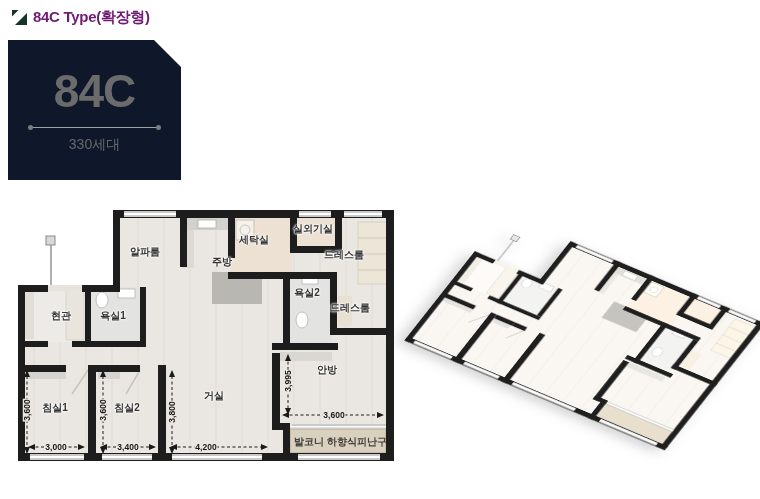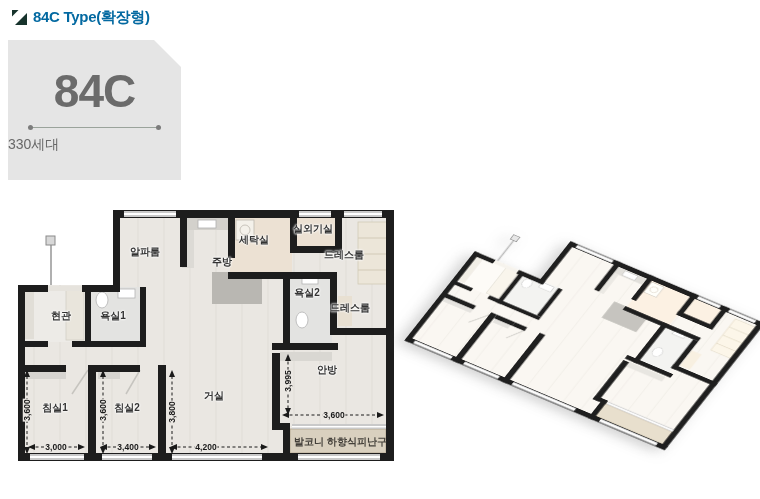--- a/index.html
+++ b/index.html
@@ -1,29 +1,29 @@
 <!DOCTYPE html>
 <html><head>
 <meta charset="utf-8">
 <style>
   html,body{margin:0;padding:0;background:#fff;}
   .page{position:relative;width:760px;height:499px;background:#ffffff;overflow:hidden;
         font-family:"Liberation Sans","DejaVu Sans",sans-serif;}
   
   .hdr{position:absolute;left:12px;top:8px;display:flex;align-items:center;gap:6px;}
-  .hdr .htitle{font-size:15px;font-weight:700;color:#0369a1;letter-spacing:-0.3px;}
-  
-  .card{position:absolute;left:8px;top:40px;width:173px;height:140px;background:#e5e5e5;
+  .hdr .htitle{font-size:15px;font-weight:700;color:#701a75;letter-spacing:-0.3px;}
+  
+  .card{position:absolute;left:8px;top:40px;width:173px;height:140px;background:#0f172a;
         clip-path:polygon(0 0,146px 0,173px 27px,173px 140px,0 140px);}
   .card-type{position:absolute;left:0;right:0;top:28px;text-align:center;font-size:46px;
         font-weight:800;color:#6b6b6b;letter-spacing:-1px;line-height:1;}
   .card-div{position:absolute;left:22px;right:22px;top:87px;height:1px;background:#9aa39b;}
   .card-div .dot{position:absolute;top:-2px;width:5px;height:5px;border-radius:50%;background:#7c7c7c;}
   .card-div .dot.l{left:-2px}.card-div .dot.r{right:-2px}
-  .card-hh{position:absolute;left:0;right:0;top:96px;font-size:14px;color:#686868;}
+  .card-hh{position:absolute;left:0;right:0;top:96px;text-align:center;font-size:14px;color:#686868;}
   
   .plan2d{position:absolute;left:14px;top:210px;width:380px;height:258px;}
   .rl{position:absolute;transform:translate(-50%,-50%);font-size:10px;font-weight:700;color:#333;
       white-space:nowrap;line-height:1;text-shadow:0 0 2px #fff,0 0 2px #fff,0 0 3px #fff;}
   .rl.beige{color:#44403a;text-shadow:none;margin-left:6px;}
   .dim{position:absolute;transform:translate(-50%,-50%);font-size:8.5px;font-weight:600;color:#1a1a1a;
       background:#eae7e2;padding:0 1px;white-space:nowrap;line-height:1;}
   .dim.v{transform:translate(-50%,-50%) rotate(-90deg);}
   
   .plan3d{position:absolute;left:392px;top:204px;width:380px;height:258px;pointer-events:none;}

